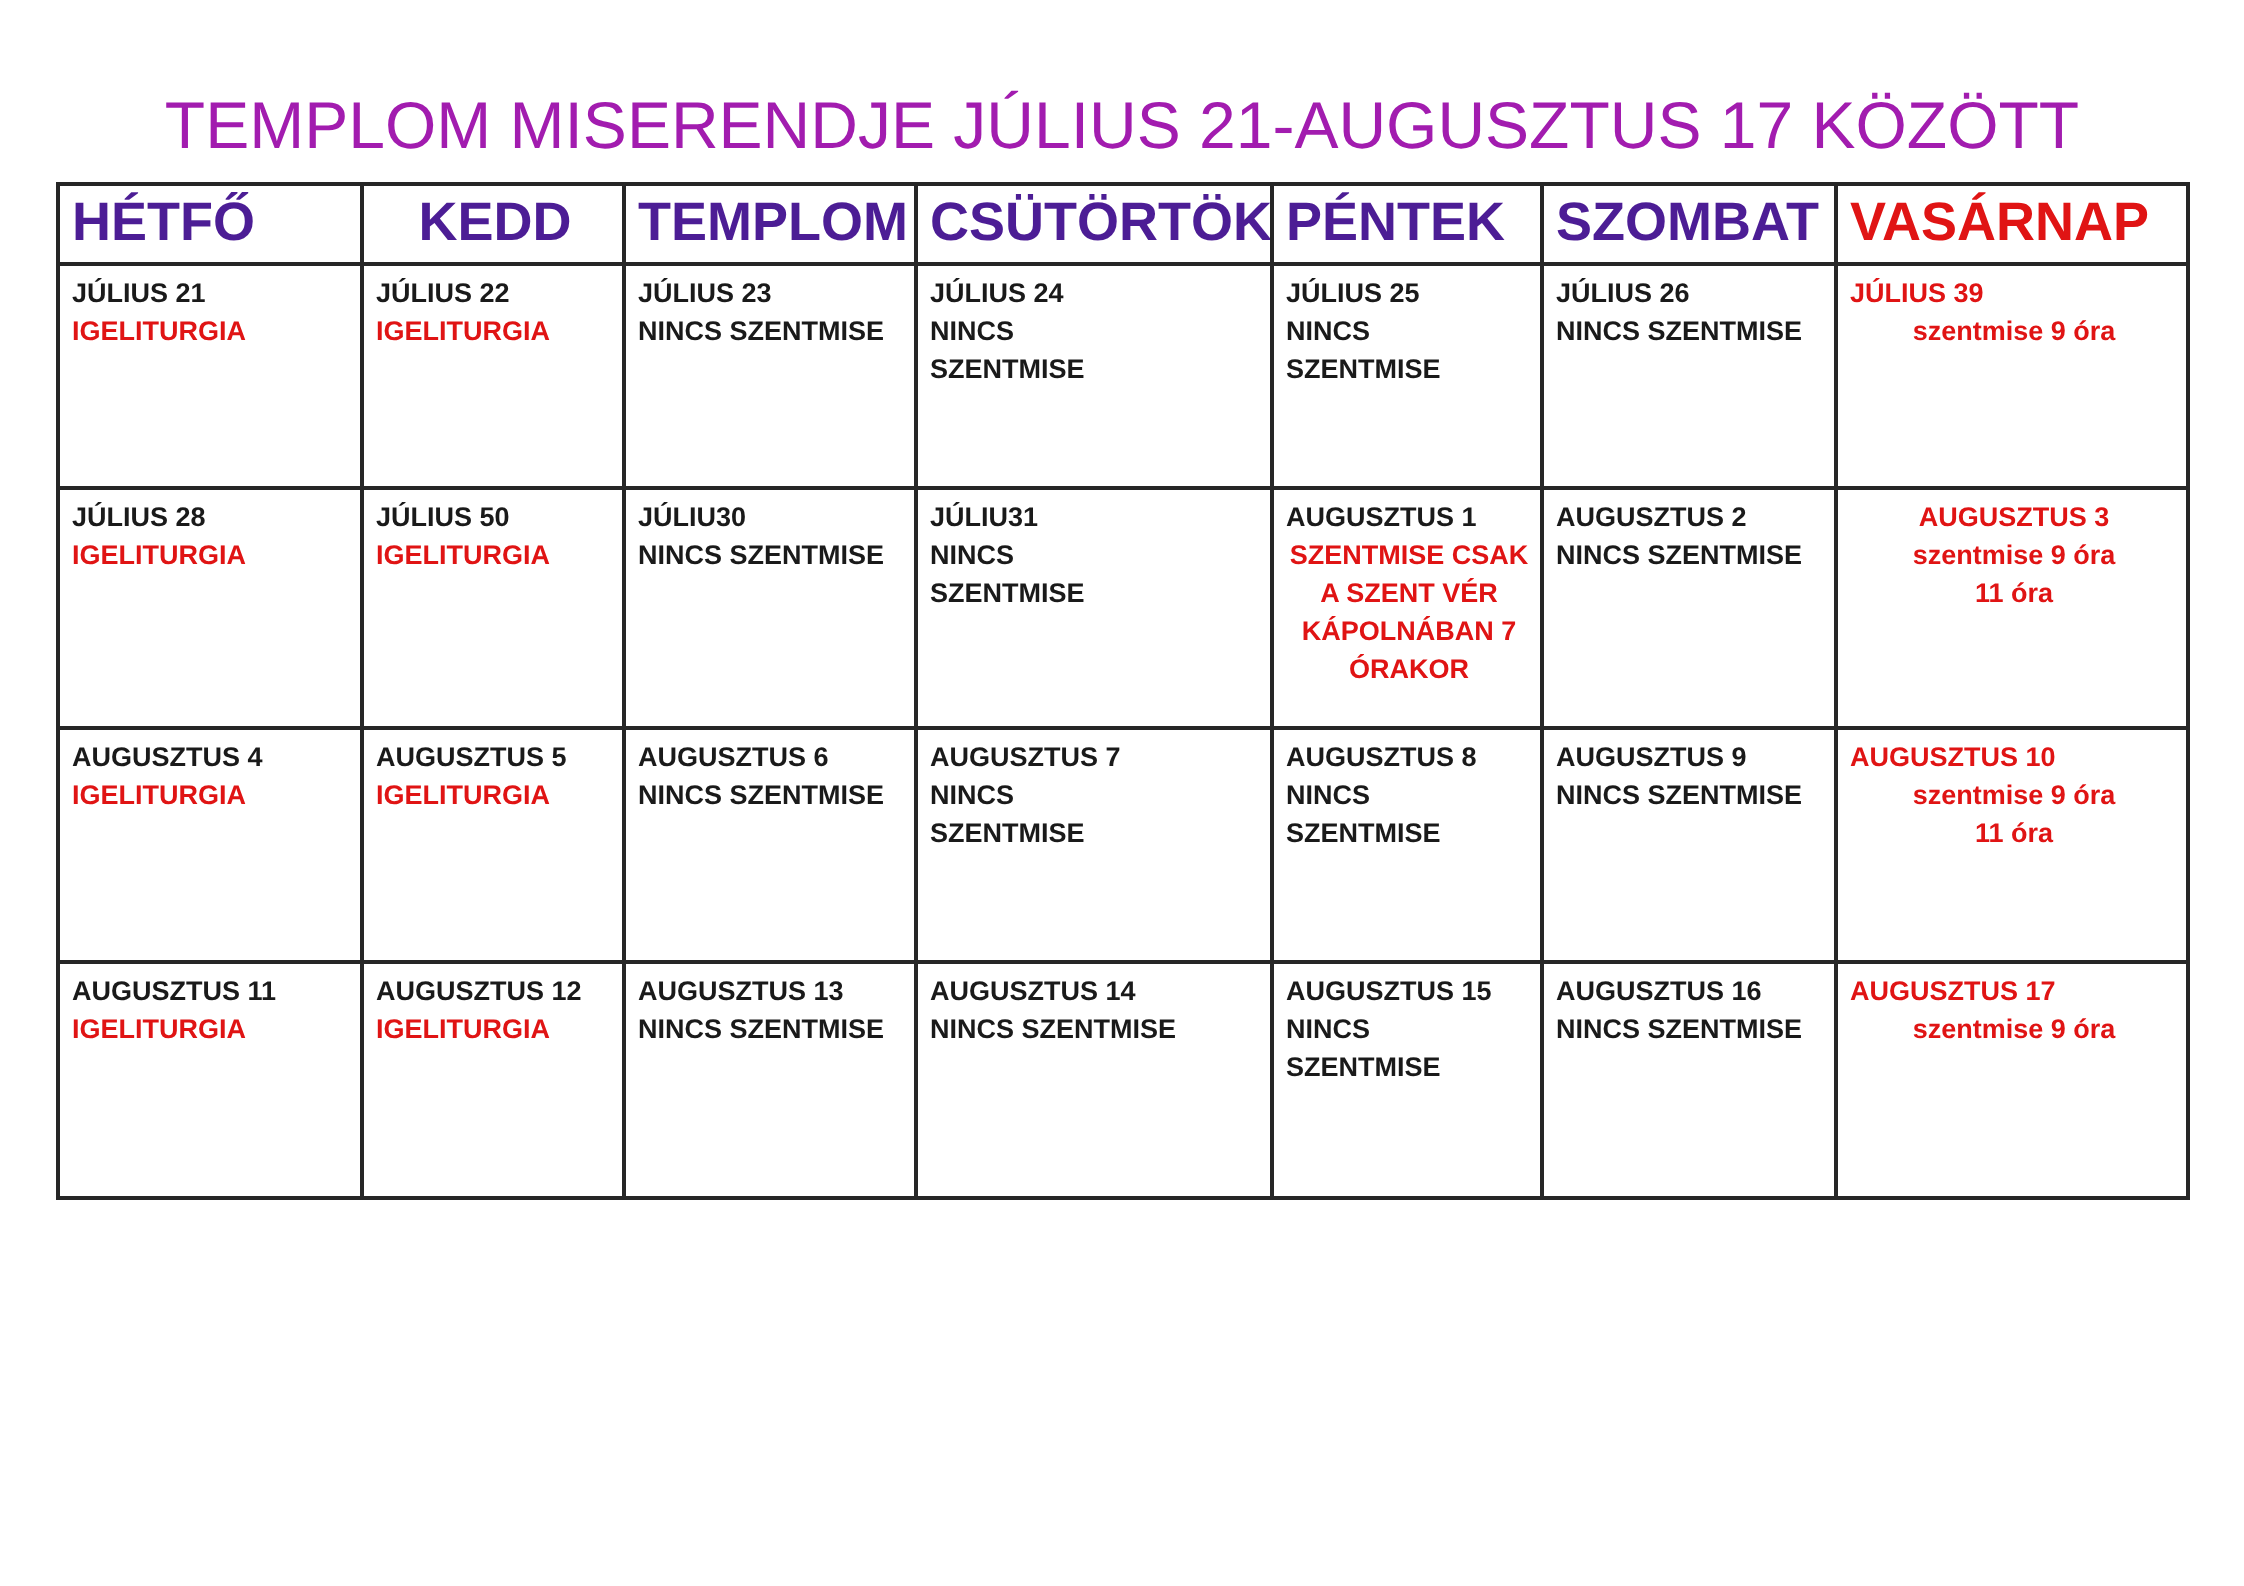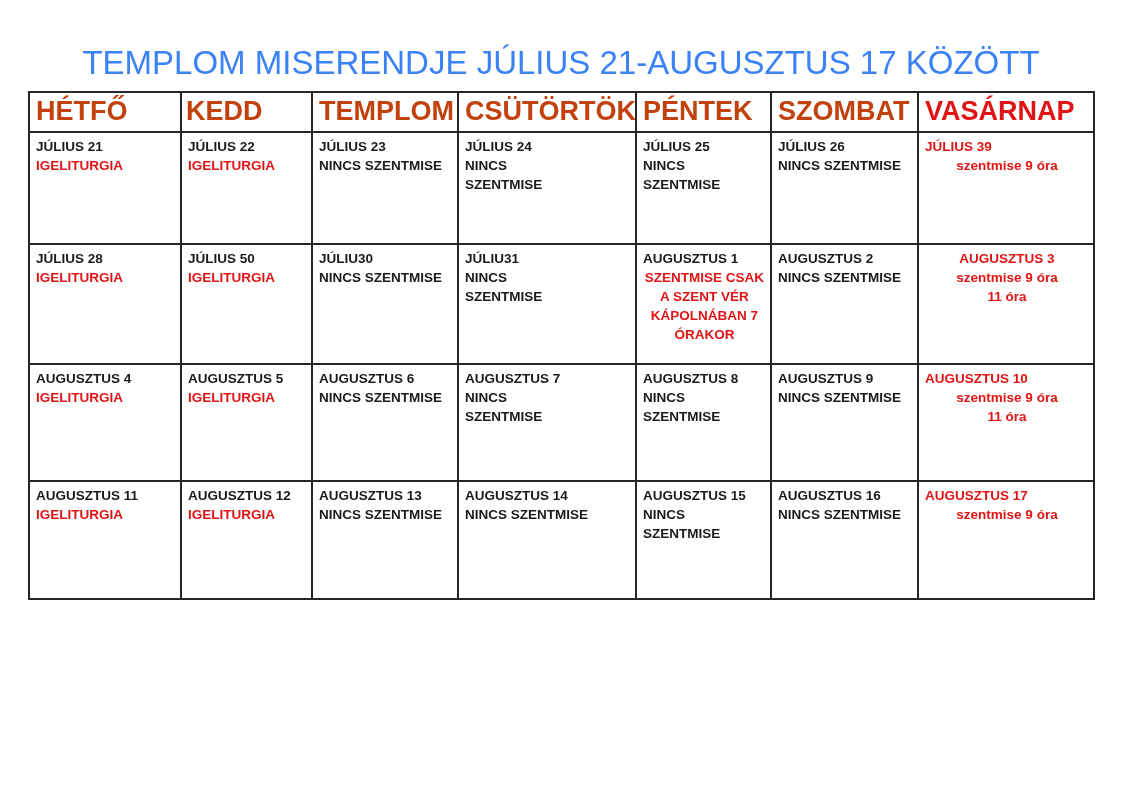--- a/index.html
+++ b/index.html
@@ -9,45 +9,45 @@
     font-family:"Liberation Sans", sans-serif;
     overflow:hidden;
     position:relative;
   }
   .title {
     margin:44px 0 9px 0;
     text-align:center;
     font-size:33px;
     line-height:38px;
     font-weight:400;
-    color:#3b82f6;
+    color:#a21caf;
     white-space:nowrap;
   }
   table.schedule {
     border-collapse:collapse;
     table-layout:fixed;
     margin-left:28px;
     width:1065px;
   }
   th, td {
     border:2px solid #262626;
     vertical-align:top;
     overflow:hidden;
   }
   th {
     height:36px;
     vertical-align:middle;
     text-align:left;
     font-size:27px;
     font-weight:700;
-    color:#c2410c;
+    color:#4c1d95;
     padding:0 2px 2px 6px;
     white-space:nowrap;
   }
-  th.center { text-align:left; padding-left:4px; }
+  th.center { text-align:center; padding-left:4px; }
   td {
     padding:4px 4px 3px 6px;
     font-size:13.5px;
     font-weight:700;
     color:#1a1a1a;
     line-height:19px;
   }
   .line { min-height:19px; }
   .red { color:var(--accent-red, #e01414); }
   .center { text-align:center; }

